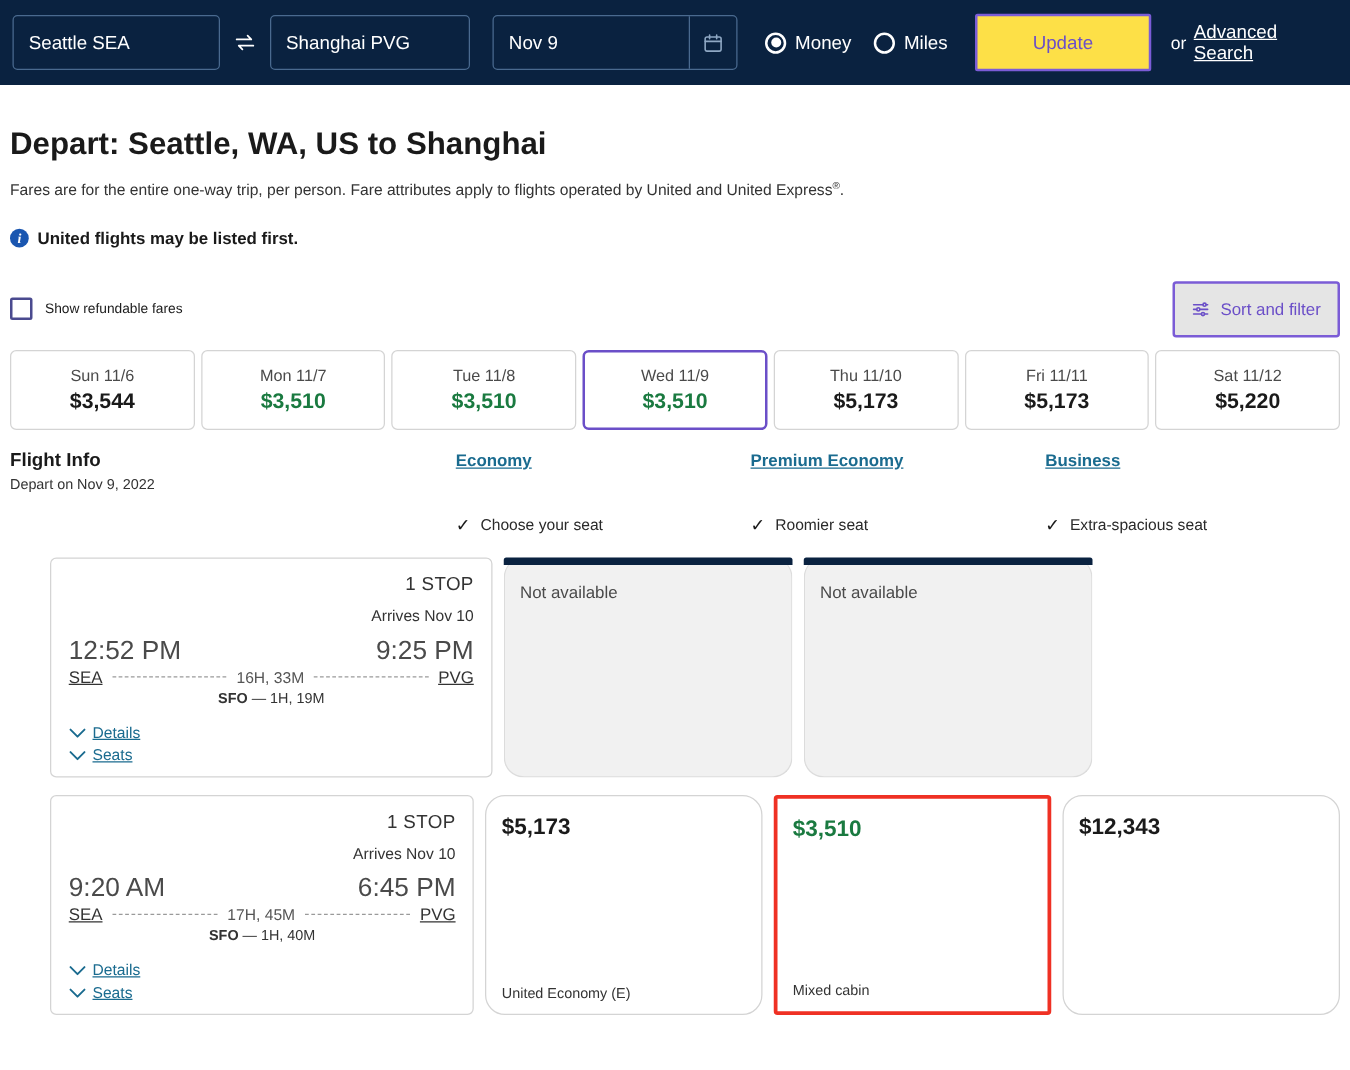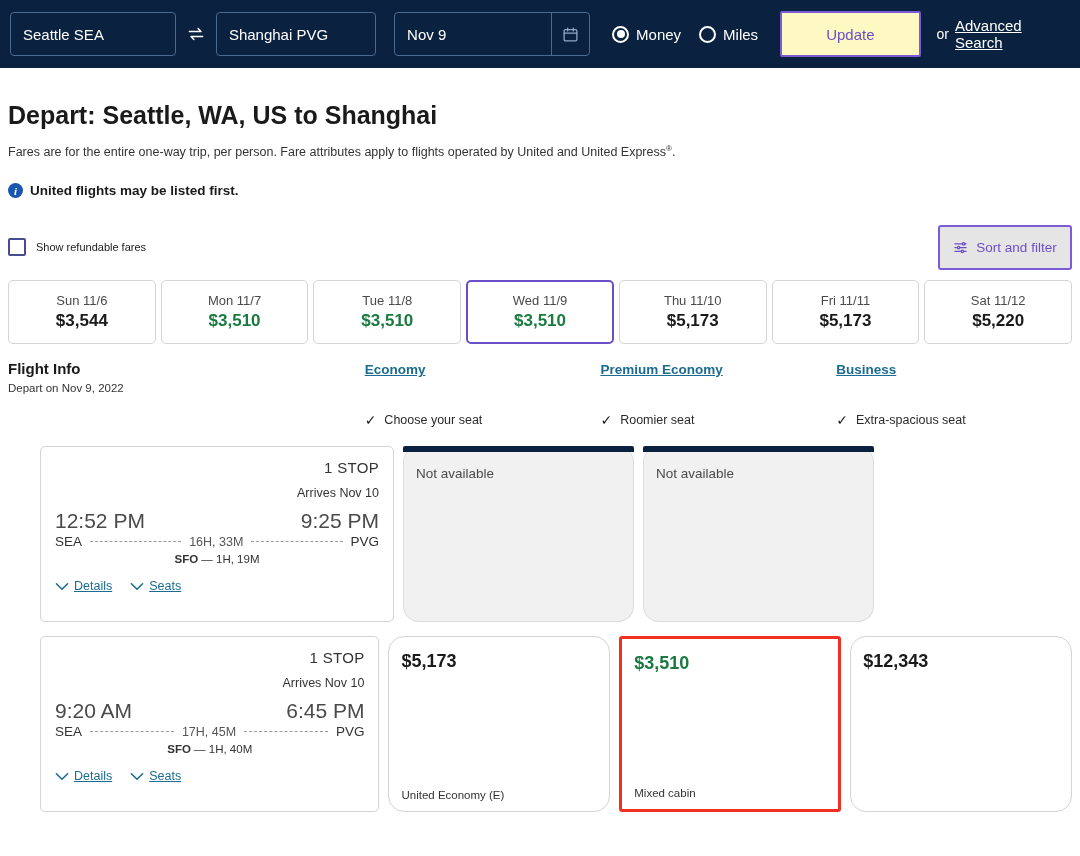--- a/index.html
+++ b/index.html
@@ -61,21 +61,21 @@
     border: 2px solid #ffffff;
     display: flex; align-items: center; justify-content: center;
   }
   .radio-circle.on::after {
     content: ''; width: 8px; height: 8px; border-radius: 50%;
     background: #ffffff;
   }
   .update-btn {
     margin-left: 22px;
     width: 142px; height: 46px;
-    background: #fef9c3;
+    background: #fde047;
     border: 2px solid #7b5cd6;
     color: #6b4fc8;
     font-size: 15px;
     border-radius: 2px;
     cursor: pointer;
     font-family: "Liberation Sans", sans-serif;
   }
   .or-text { color: #ffffff; font-size: 14px; margin-left: 16px; }
   .adv-link {
     color: #ffffff; font-size: 15px; margin-left: 6px;
@@ -175,26 +175,26 @@
   .arrives { text-align: right; font-size: 12.5px; color: #333; margin-top: 10px; }
   .times {
     display: flex; justify-content: space-between; align-items: baseline;
     margin-top: 9px;
   }
   .times .tm { font-size: 21px; color: #4a4a4a; }
   .route {
     display: flex; align-items: center; justify-content: space-between;
     margin-top: 1px;
   }
-  .route .ap { font-size: 13.5px; color: #333; }
+  .route .ap { font-size: 13.5px; color: #333; text-decoration: underline; }
   .dash { flex: 1; border-top: 1px dashed #9a9a9a; margin: 0 8px; }
   .route .dur { font-size: 12.5px; color: #555; }
   .stopinfo { text-align: center; font-size: 11.5px; color: #333; margin-top: 4px; }
   .stopinfo b { font-weight: bold; }
-  .links { display: flex; gap: 18px; margin-top: 14px; }
+  .links { display: flex; gap: 4px; margin-top: 14px; flex-direction: column; }
   .lnk {
     display: flex; align-items: center; gap: 5px;
     font-size: 12.5px; color: #1a6b8f; cursor: pointer;
   }
   .lnk u { text-decoration: underline; }
   .lnk svg { width: 14px; height: 9px; }
 
   .farecell {
     width: 231px; min-height: 176px;
     margin-left: 9px;

